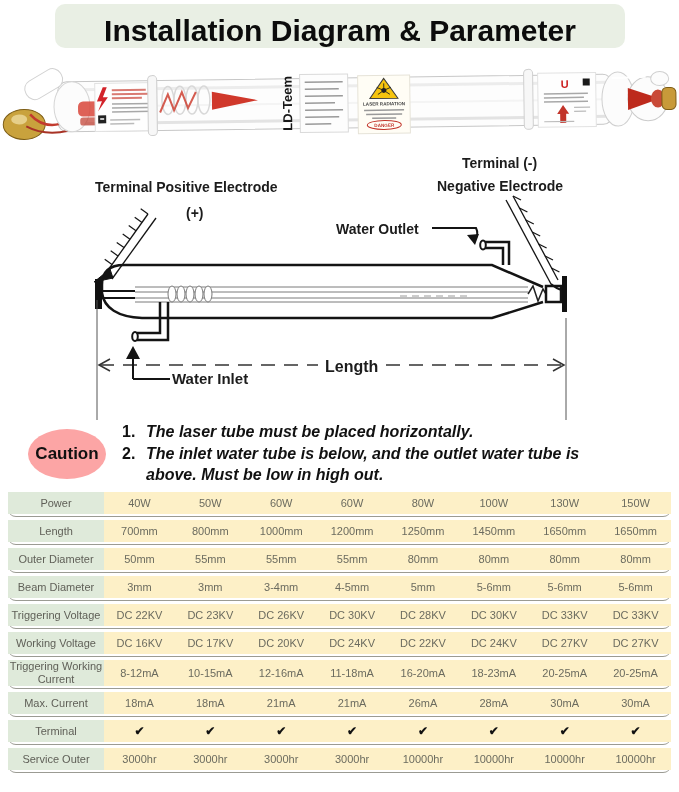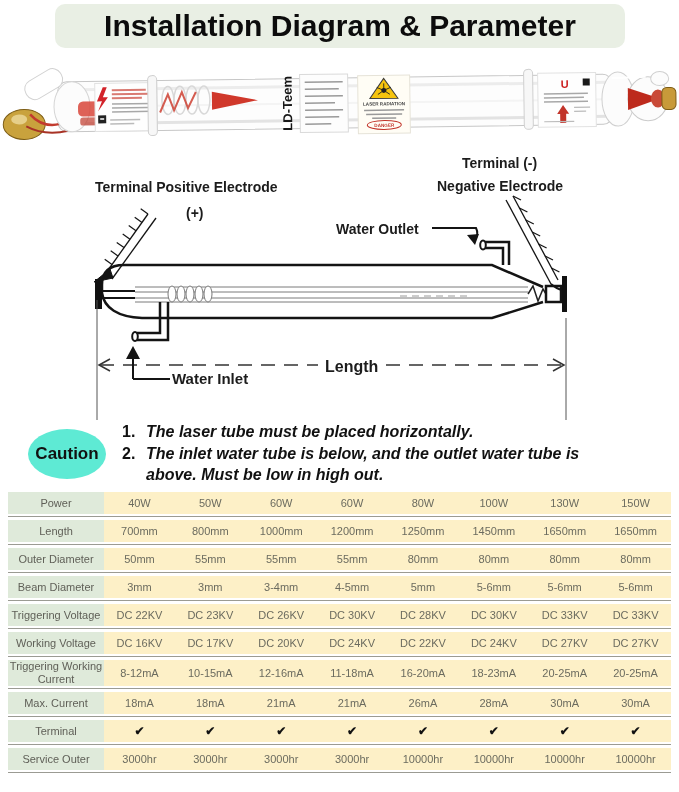--- a/index.html
+++ b/index.html
@@ -1,35 +1,35 @@
 <!DOCTYPE html>
 <html><head>
 <meta charset="utf-8">
 <style>
   html,body{margin:0;padding:0;background:#fff;}
   body{width:679px;height:792px;font-family:"Liberation Sans",sans-serif;}
   .page{position:relative;width:679px;height:792px;overflow:hidden;background:#fff;}
 
   .title-banner{position:absolute;left:55px;top:4px;width:570px;height:44px;background:#e9efe4;
-    border-radius:10px;display:flex;align-items:center;justify-content:center;}
+    border-radius:10px;display:flex;align-items:flex-end;justify-content:center;}
   .title-banner span{font-size:30px;font-weight:bold;color:#0c0c0c;white-space:nowrap;}
 
   .photo-svg{position:absolute;top:58px;left:0;}
   .diagram-svg{position:absolute;top:150px;left:0;}
 
   .caution{position:absolute;top:421px;left:28px;display:flex;align-items:flex-start;}
-  .caution-badge{width:78px;height:50px;background:#5eead4;border-radius:50%;flex:none;
+  .caution-badge{width:78px;height:50px;background:#fca5a5;border-radius:50%;flex:none;
     display:flex;align-items:center;justify-content:center;font-weight:bold;font-size:17px;color:#111;margin-top:8px;}
   .caution-notes{margin-left:16px;}
   .note{display:flex;font-weight:bold;font-size:16px;color:#111;line-height:21px;margin-bottom:1px;}
   .note-num{width:24px;flex:none;}
   .note-text{width:438px;font-style:italic;}
 
   .table-wrap{position:absolute;top:492px;left:8px;width:663px;}
-  .trow{display:flex;border-bottom:1px solid #9b9b93;padding-bottom:2px;margin-bottom:3px;}
+  .trow{display:flex;border-bottom:1px solid #9b9b93;padding-bottom:2px;margin-bottom:3px;border-radius:8px;}
   .cell{display:flex;align-items:center;justify-content:center;text-align:center;font-size:11px;min-height:22px;line-height:13px;}
   .label-cell{width:96px;flex:none;background:#dfeada;color:#5f5f57;}
   .data-cell{flex:1;background:#fdf0c7;color:#6b6b5f;}
   .data-cell.check{color:#111;font-weight:bold;font-size:12px;}
 </style>
 </head>
 <body>
 
 <div class="page">
 

